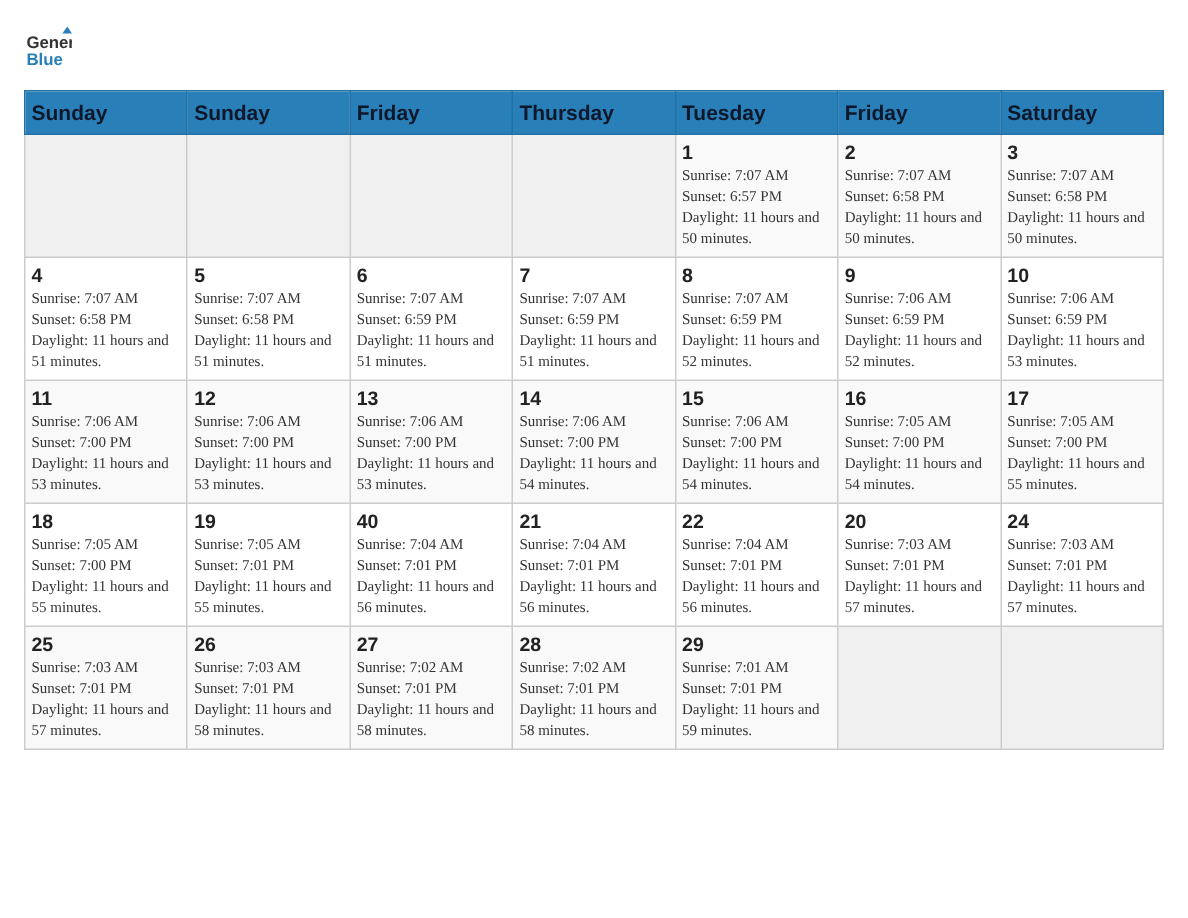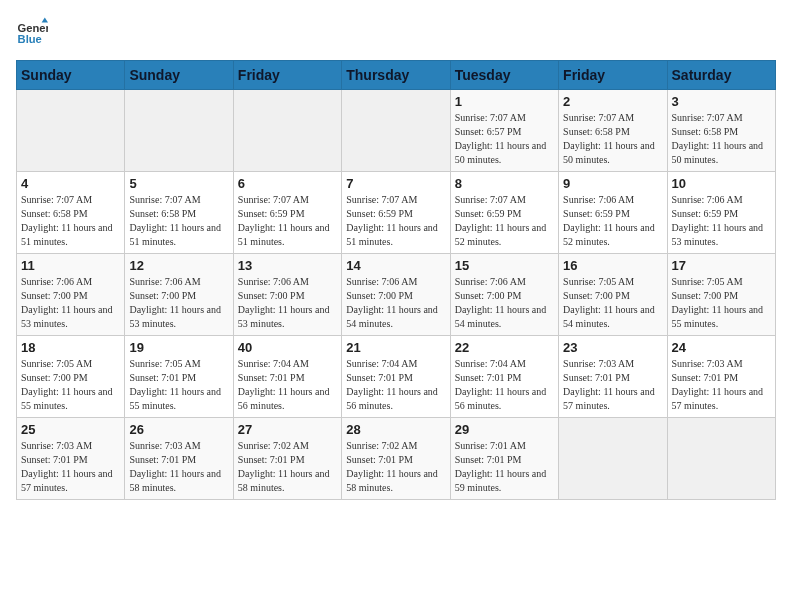--- a/index.html
+++ b/index.html
@@ -205,21 +205,21 @@
         </td>
         <td>
           <div class="day-number">21</div>
           <div class="day-info">Sunrise: 7:04 AM<br>Sunset: 7:01 PM<br>Daylight: 11 hours and 56 minutes.</div>
         </td>
         <td>
           <div class="day-number">22</div>
           <div class="day-info">Sunrise: 7:04 AM<br>Sunset: 7:01 PM<br>Daylight: 11 hours and 56 minutes.</div>
         </td>
         <td>
-          <div class="day-number">23</div>
+          <div class="day-number">20</div>
           <div class="day-info">Sunrise: 7:03 AM<br>Sunset: 7:01 PM<br>Daylight: 11 hours and 57 minutes.</div>
         </td>
         <td>
           <div class="day-number">24</div>
           <div class="day-info">Sunrise: 7:03 AM<br>Sunset: 7:01 PM<br>Daylight: 11 hours and 57 minutes.</div>
         </td>
       </tr>
       <tr>
         <td>
           <div class="day-number">25</div>

